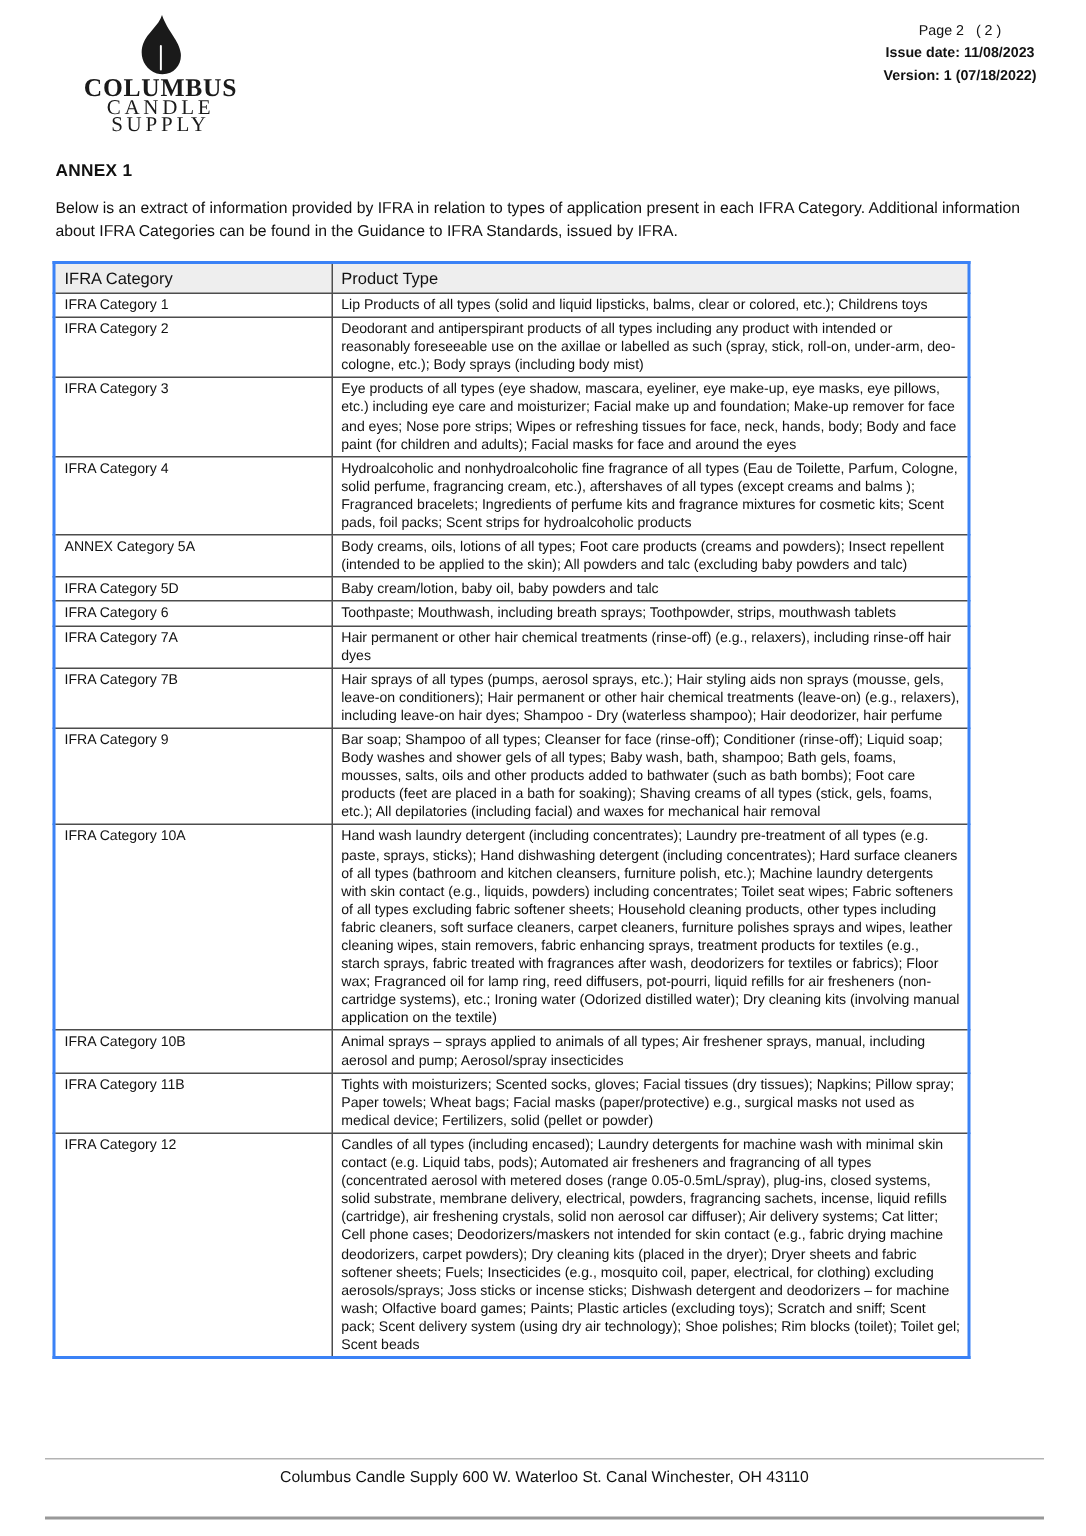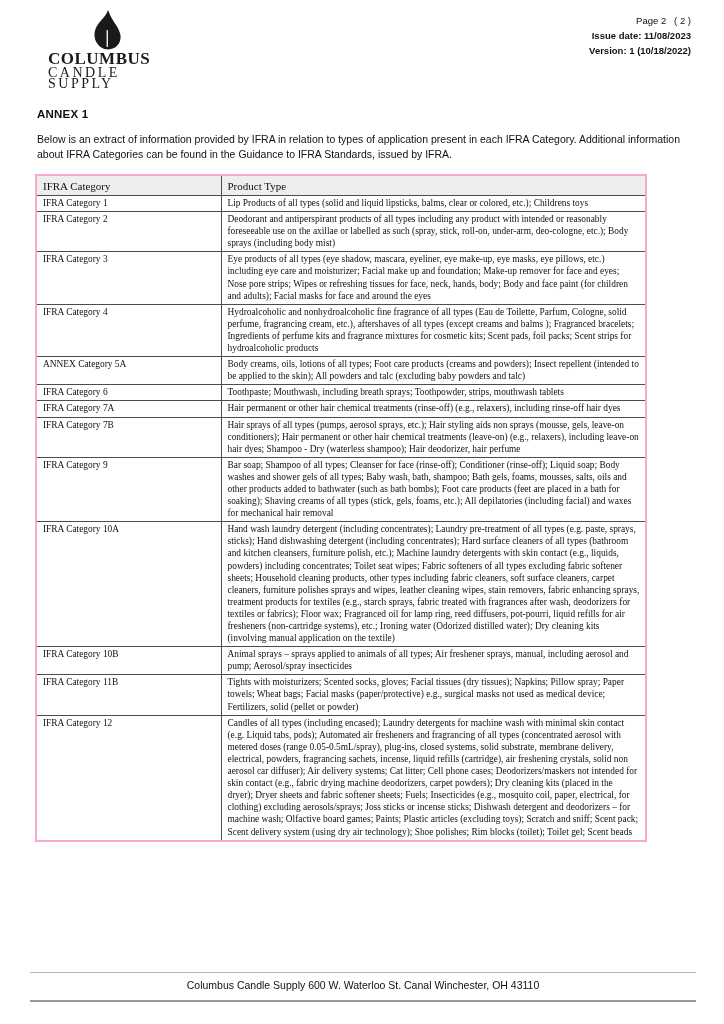--- a/index.html
+++ b/index.html
@@ -13,46 +13,45 @@
     overflow: hidden;
   }
   
   .top {
     display: flex;
     justify-content: space-between;
     align-items: flex-start;
     padding: 10px 33px 0 48px;
     height: 80px;
   }
-  .logo { width: 118px; }
+  .logo { text-align: center; width: 118px; }
   .logo .flame { display: block; margin: 0 auto; height: 40px; width: 34px; }
   .logo-title {
     font-family: "Liberation Serif", serif;
     font-size: 17px; font-weight: bold; letter-spacing: 0.5px;
     color: #1a1a1a; line-height: 16px; margin-top: 1px;
   }
   .logo-sub {
     font-family: "Liberation Serif", serif;
     font-size: 14px; letter-spacing: 2.5px;
     color: #1a1a1a; line-height: 11px;
   }
-  .meta { text-align: right; font-size: 9.5px; line-height: 15px; padding-top: 3px; }
+  .meta { text-align: center; font-size: 9.5px; line-height: 15px; padding-top: 3px; }
   .meta .page-label { font-weight: normal; white-space: pre; }
   .meta .bold-line { font-weight: bold; }
   
   .annex-title { margin: 28px 0 0 37px; font-size: 11.5px; font-weight: bold; letter-spacing: 0.2px; }
   .intro { margin: 12px 30px 0 37px; font-size: 10.5px; line-height: 15px; }
   
   table.ifra {
     margin: 12px 33px 0 35px;
     width: 612px;
     border-collapse: collapse;
     table-layout: fixed;
-    border: 2px solid #f9a8d4;
-    font-family: Liberation Serif, serif;
+    border: 2px solid #3b82f6;
   }
   table.ifra col.c1 { width: 185px; }
   table.ifra th, table.ifra td {
     border: 1px solid #4d4d4d;
     vertical-align: top;
     text-align: left;
   }
   table.ifra th {
     background: #eeeeee;
     font-size: 11px; font-weight: normal;
@@ -63,42 +62,42 @@
     padding: 1px 5px 2px 6px;
   }
   table.ifra td.cat { white-space: nowrap; }
   
   .footer {
     position: absolute;
     left: 30px; right: 28px; top: 972px;
     border-top: 1px solid #b3b3b3;
     border-bottom: 2px solid #999999;
     text-align: center;
-    padding: 6px 0 9px 0;
+    padding: 6px 0 20px 0;
     font-size: 10.5px;
   }
 </style>
 </head>
 <body>
 
 <div class="page">
 
   <header class="top">
     <div class="logo">
       <svg class="flame" viewBox="0 0 34 40">
         <path d="M18 0 C 16 7, 8 12, 5.5 19 C 2.5 27, 6 36, 14.5 39 C 25 41.5, 31.5 33.5, 30.5 25.5 C 29.5 17, 22 11.5, 18 0 Z" fill="#1a1a1a"></path>
         <rect x="16.6" y="20" width="1.3" height="17" rx="0.6" fill="#ffffff"></rect>
       </svg>
       <div class="logo-title">COLUMBUS</div>
       <div class="logo-sub">CANDLE SUPPLY</div>
     </div>
     <div class="meta">
       <div class="page-label">Page 2   ( 2 )</div>
       <div class="bold-line">Issue date: 11/08/2023</div>
-      <div class="bold-line">Version: 1 (10/18/2022)</div>
+      <div class="bold-line">Version: 1 (07/18/2022)</div>
     </div>
   </header>
 
   <h1 class="annex-title">ANNEX 1</h1>
 
   <p class="intro">Below is an extract of information provided by IFRA in relation to types of application present in each IFRA Category. Additional information about IFRA Categories can be found in the Guidance to IFRA Standards, issued by IFRA.</p>
 
   <table class="ifra">
     <colgroup>
         <col class="c1">
@@ -123,20 +122,24 @@
           <td class="cat">IFRA Category 3</td>
           <td>Eye products of all types (eye shadow, mascara, eyeliner, eye make-up, eye masks, eye pillows, etc.) including eye care and moisturizer; Facial make up and foundation; Make-up remover for face and eyes; Nose pore strips; Wipes or refreshing tissues for face, neck, hands, body; Body and face paint (for children and adults); Facial masks for face and around the eyes</td>
         </tr>
       <tr>
           <td class="cat">IFRA Category 4</td>
           <td>Hydroalcoholic and nonhydroalcoholic fine fragrance of all types (Eau de Toilette, Parfum, Cologne, solid perfume, fragrancing cream, etc.), aftershaves of all types (except creams and balms ); Fragranced bracelets; Ingredients of perfume kits and fragrance mixtures for cosmetic kits; Scent pads, foil packs; Scent strips for hydroalcoholic products</td>
         </tr>
       <tr>
           <td class="cat">ANNEX Category 5A</td>
           <td>Body creams, oils, lotions of all types; Foot care products (creams and powders); Insect repellent (intended to be applied to the skin); All powders and talc (excluding baby powders and talc)</td>
+        </tr>
+      <tr>
+          <td class="cat">IFRA Category 5D</td>
+          <td>Baby cream/lotion, baby oil, baby powders and talc</td>
         </tr>
       <tr>
           <td class="cat">IFRA Category 6</td>
           <td>Toothpaste; Mouthwash, including breath sprays; Toothpowder, strips, mouthwash tablets</td>
         </tr>
       <tr>
           <td class="cat">IFRA Category 7A</td>
           <td>Hair permanent or other hair chemical treatments (rinse-off) (e.g., relaxers), including rinse-off hair dyes</td>
         </tr>
       <tr>

